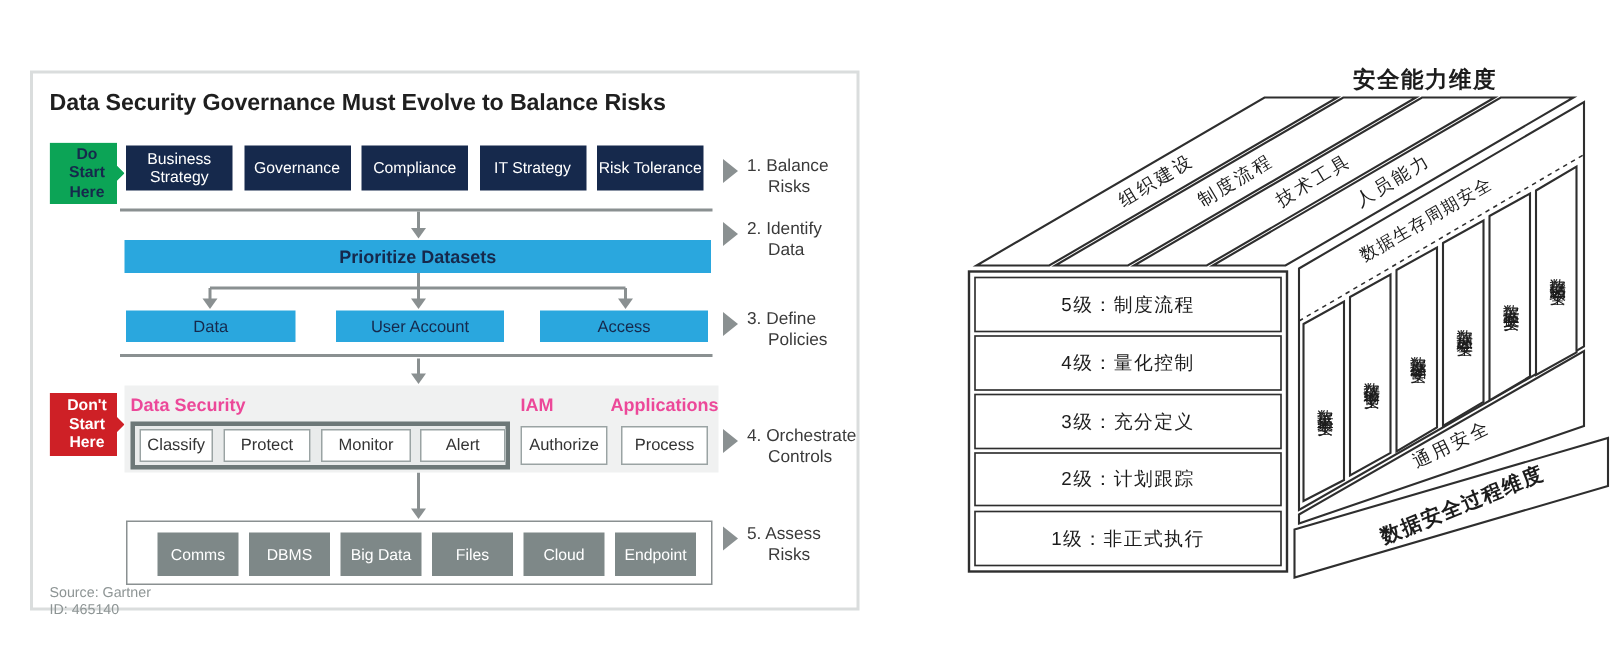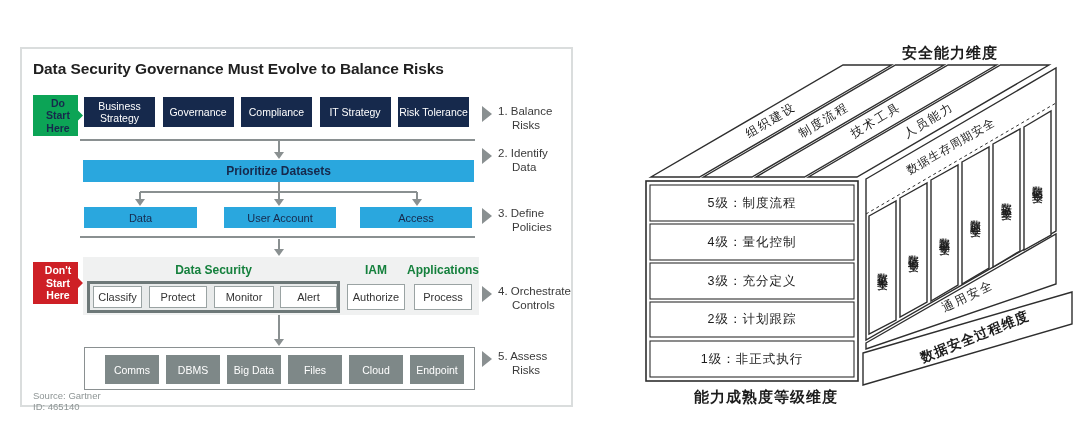--- a/index.html
+++ b/index.html
@@ -22,21 +22,21 @@
 
   .navybox{top:48px;height:30px;width:71px;background:#16294C;color:#fff;
            display:flex;align-items:center;justify-content:center;text-align:center;
            font-size:10.5px;line-height:1.15;padding:1px;}
   .bluebar{left:61px;top:111px;width:391px;height:22px;background:#2AA7DE;color:#16294C;
            display:flex;align-items:center;justify-content:center;font-weight:bold;font-size:12px;}
   .bluebox{top:158px;height:21px;background:#2AA7DE;color:#16294C;
            display:flex;align-items:center;justify-content:center;font-size:11px;}
 
   .panel4{left:61px;top:208px;width:396px;height:58px;background:#f0f1f1;}
-  .hdr{top:214px;font-weight:bold;font-size:12px;color:#15803d;text-align:center;}
+  .hdr{top:214px;font-weight:bold;font-size:12px;color:#ec4899;}
   .group{left:65px;top:232px;width:253px;height:32px;border:3px solid #6d7878;background:#e9ebeb;}
   .ctrl{top:237px;height:22px;background:#ffffff;border:1.5px solid #9aa3a3;color:#333;
         display:flex;align-items:center;justify-content:center;font-size:11px;}
   .ctrl2{top:235px;height:26px;width:58px;background:#ffffff;border:1.5px solid #9aa3a3;color:#333;
         display:flex;align-items:center;justify-content:center;font-size:11px;}
 
   .assessbox{left:62px;top:298px;width:391px;height:43px;border:1.5px solid #8a9091;background:#fff;}
   .graybox{top:306px;height:29px;width:54px;background:#7e8888;color:#fff;
            display:flex;align-items:center;justify-content:center;font-size:10.5px;}
 
@@ -201,21 +201,20 @@
       <rect x="650" y="224" width="204" height="36" stroke-width="1.1"></rect>
       <rect x="650" y="263" width="204" height="36" stroke-width="1.1"></rect>
       <rect x="650" y="302" width="204" height="35" stroke-width="1.1"></rect>
       <rect x="650" y="341" width="204" height="36" stroke-width="1.1"></rect>
     </g>
 
     <line x1="866" y1="214" x2="1056" y2="103" stroke="#2e2e2e" stroke-width="1" stroke-dasharray="3 3"></line>
   </svg>
 
   <div class="rlabel axis" style="left:870px;top:44px;width:160px;">安全能力维度</div>
-  <div class="rlabel axis" style="left:666px;top:388px;width:200px;">能力成熟度等级维度</div>
   <div class="rlabel proclab" style="left:885px;top:328px;width:180px;">数据安全过程维度</div>
 
   <div class="rlabel bandlab" style="left:726px;top:112px;width:90px;">组织建设</div>
   <div class="rlabel bandlab" style="left:779px;top:112px;width:90px;">制度流程</div>
   <div class="rlabel bandlab" style="left:831px;top:112px;width:90px;">技术工具</div>
   <div class="rlabel bandlab" style="left:884px;top:112px;width:90px;">人员能力</div>
 
   <div class="rlabel lifelab" style="left:881px;top:139px;width:140px;">数据生存周期安全</div>
   <div class="rlabel genlab" style="left:928px;top:288px;width:80px;">通用安全</div>
 

